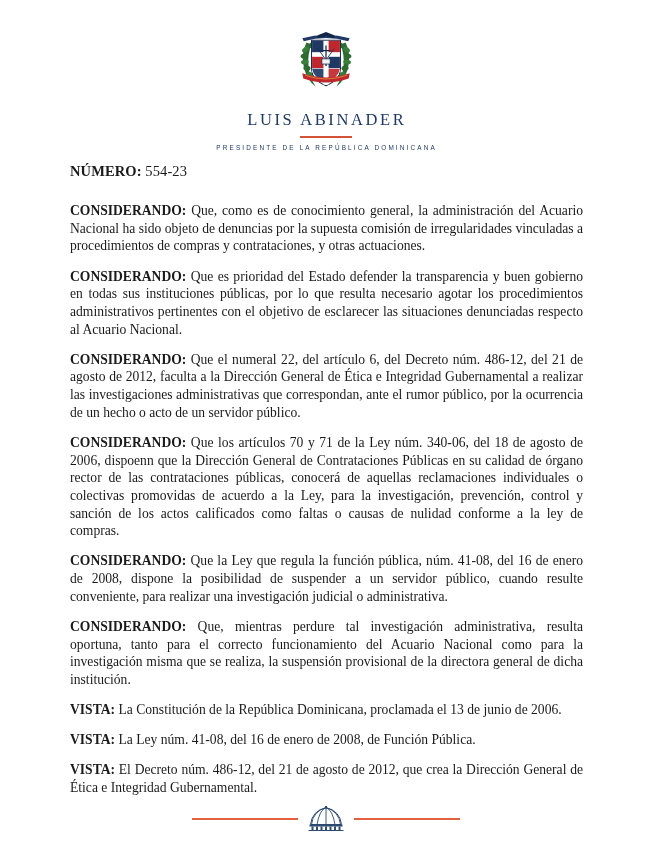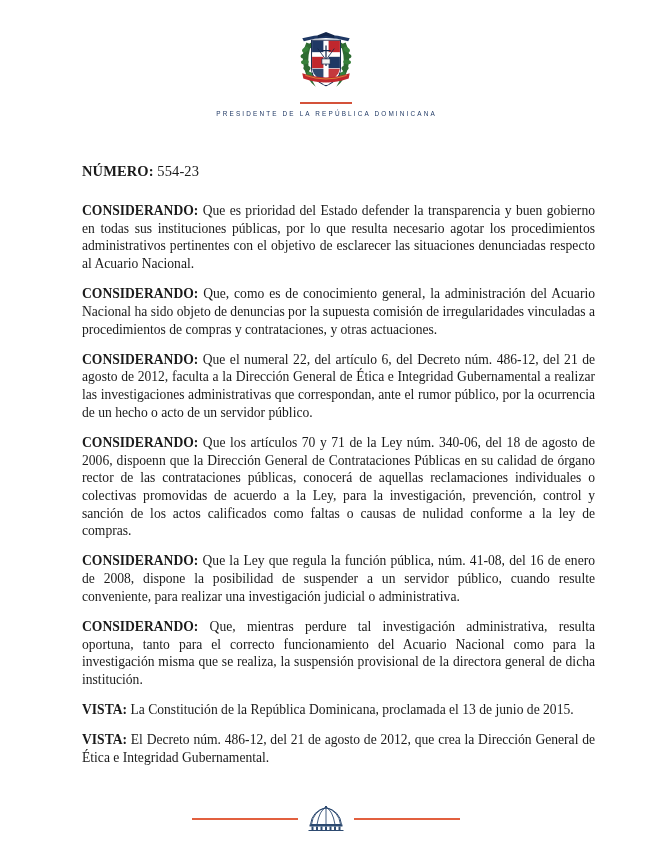--- a/index.html
+++ b/index.html
@@ -53,21 +53,21 @@
     font-family: "Liberation Sans", sans-serif;
     font-size: 6.4px;
     letter-spacing: 2.15px;
     color: #1f3864;
     text-indent: 2.15px;
   }
 
   
   .content {
     position: absolute;
-    left: 82px;
+    left: 70px;
     top: 163px;
     width: 513px;
   }
   .numero {
     font-size: 14.5px;
     margin-bottom: 22px;
     letter-spacing: 0.1px;
   }
   .numero .label {
     font-weight: bold;
@@ -149,39 +149,41 @@
       <rect x="33" y="43" width="54" height="9" fill="#ffffff"></rect>
 
       <path d="M60 30 L60 70 M51 40 L69 40" stroke="#13264a" stroke-width="2.4" fill="none"></path>
       <path d="M44 36 L60 58 L76 36" stroke="#13264a" stroke-width="1.6" fill="none"></path>
       <rect x="52" y="56" width="16" height="10" fill="#f2f2f2" stroke="#13264a" stroke-width="1.4"></rect>
 
       <path d="M14 84 Q60 100 106 84 L104 94 Q60 110 16 94 Z" fill="#c0272d"></path>
       <path d="M20 88 Q60 102 100 88" stroke="#e8c33a" stroke-width="1.6" fill="none" opacity="0.7"></path>
     </svg>
 
+    <div class="president-name">LUIS ABINADER</div>
     <div class="name-rule"></div>
     <div class="president-title">PRESIDENTE DE LA REPÚBLICA DOMINICANA</div>
   </div>
 
   <div class="content">
 
     <div class="numero">
       <span class="label">NÚMERO:</span>
       <span>554-23</span>
     </div>
 
     <div id="clauses">
+        <p class="clause"><span class="kw">CONSIDERANDO:</span><span> Que, como es de conocimiento general, la administración del Acuario Nacional ha sido objeto de denuncias por la supuesta comisión de irregularidades vinculadas a procedimientos de compras y contrataciones, y otras actuaciones.</span></p>
         <p class="clause"><span class="kw">CONSIDERANDO:</span><span> Que es prioridad del Estado defender la transparencia y buen gobierno en todas sus instituciones públicas, por lo que resulta necesario agotar los procedimientos administrativos pertinentes con el objetivo de esclarecer las situaciones denunciadas respecto al Acuario Nacional.</span></p>
-        <p class="clause"><span class="kw">CONSIDERANDO:</span><span> Que, como es de conocimiento general, la administración del Acuario Nacional ha sido objeto de denuncias por la supuesta comisión de irregularidades vinculadas a procedimientos de compras y contrataciones, y otras actuaciones.</span></p>
         <p class="clause"><span class="kw">CONSIDERANDO:</span><span> Que el numeral 22, del artículo 6, del Decreto núm. 486-12, del 21 de agosto de 2012, faculta a la Dirección General de Ética e Integridad Gubernamental a realizar las investigaciones administrativas que correspondan, ante el rumor público, por la ocurrencia de un hecho o acto de un servidor público.</span></p>
         <p class="clause"><span class="kw">CONSIDERANDO:</span><span> Que los artículos 70 y 71 de la Ley núm. 340-06, del 18 de agosto de 2006, dispoenn que la Dirección General de Contrataciones Públicas en su calidad de órgano rector de las contrataciones públicas,  conocerá de aquellas reclamaciones individuales o colectivas promovidas de acuerdo a la Ley, para la investigación, prevención, control y sanción de los actos calificados como faltas o causas de nulidad conforme a la ley de compras.</span></p>
         <p class="clause"><span class="kw">CONSIDERANDO:</span><span> Que la Ley que regula la función pública, núm. 41-08, del 16 de enero de 2008, dispone la posibilidad de suspender a un servidor público, cuando resulte conveniente, para realizar una investigación judicial o administrativa.</span></p>
         <p class="clause"><span class="kw">CONSIDERANDO:</span><span> Que, mientras perdure tal investigación administrativa, resulta oportuna, tanto para el correcto funcionamiento del Acuario Nacional como para la investigación misma que se realiza, la suspensión provisional de la directora general de dicha institución.</span></p>
-        <p class="clause"><span class="kw">VISTA:</span><span> La Constitución de la República Dominicana, proclamada el 13 de junio de 2015.</span></p>
+        <p class="clause"><span class="kw">VISTA:</span><span> La Constitución de la República Dominicana, proclamada el 13 de junio de 2006.</span></p>
+        <p class="clause"><span class="kw">VISTA:</span><span> La Ley núm. 41-08, del 16 de enero de 2008, de Función Pública.</span></p>
         <p class="clause"><span class="kw">VISTA:</span><span> El Decreto núm. 486-12, del 21 de agosto de 2012, que crea la Dirección General de Ética e Integridad Gubernamental.</span></p>
       </div>
 
   </div>
 
   <div class="footer">
     <div class="footer-rule"></div>
 
     <svg class="footer-dome" viewBox="0 0 76 50" aria-hidden="true">
       <path d="M38 3 Q10 10 7 37 L69 37 Q66 10 38 3 Z" fill="none" stroke="#2d4a70" stroke-width="2"></path>

